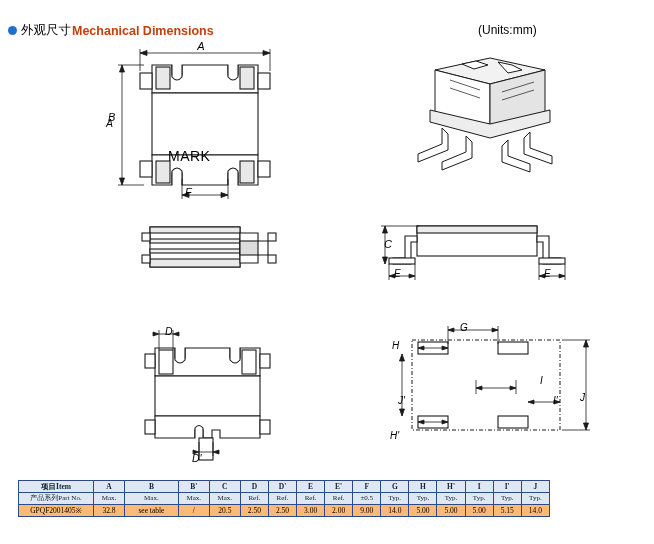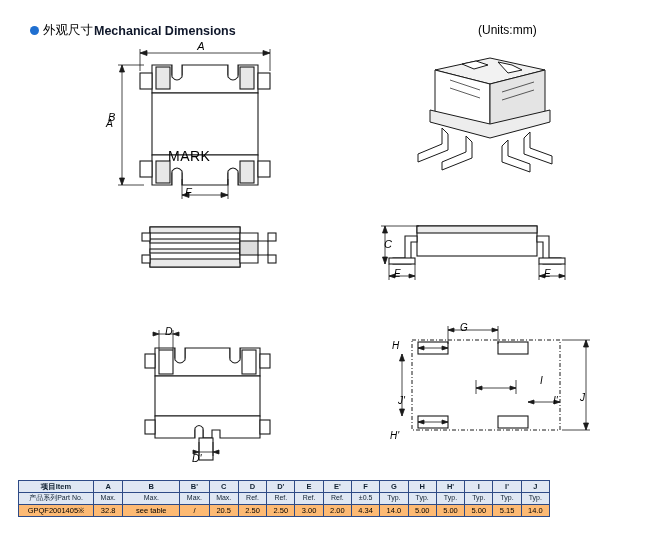--- a/index.html
+++ b/index.html
@@ -7,41 +7,41 @@
     width:654px;height:544px;
     background:#ffffff;
     font-family:"Liberation Sans", sans-serif;
     color:#000;
     position:relative;
     overflow:hidden;
   }
   .page{position:absolute;left:0;top:0;width:654px;height:544px;}
 
   
-  .hdr{position:absolute;left:30px;top:22px;display:flex;align-items:center;}
+  .hdr{position:absolute;left:8px;top:22px;display:flex;align-items:center;}
   .bullet{
     width:9px;height:9px;border-radius:50%;
     background:#1f6fd0;margin-right:4px;display:inline-block;
   }
   .hdr-cn{font-size:12.5px;color:#000;}
-  .hdr-en{font-size:12.5px;color:#0f172a;font-weight:bold;margin-left:1px;text-align:right;}
+  .hdr-en{font-size:12.5px;color:#c2410c;font-weight:bold;margin-left:1px;text-align:right;}
   .units{position:absolute;left:478px;top:23px;font-size:12px;}
 
   
   .blk{position:absolute;}
   .lbl{position:absolute;font-size:10.5px;font-style:italic;}
   .hatch{
     background-image:repeating-linear-gradient(45deg,#1a1a1a 0 1px,transparent 1px 4px);
   }
 
   svg{position:absolute;left:0;top:0;overflow:visible;}
 
   
   .tbl-wrap{position:absolute;left:18px;top:480px;width:620px;}
-  table{border-collapse:collapse;font-size:7.5px;width:532px;}
+  table{border-collapse:collapse;font-size:7.5px;width:532px;font-family:Liberation Serif, serif;}
   th,td{border:1px solid #2d4a86;padding:0;text-align:center;line-height:1.25;height:11px;}
   thead th{background:#dfe7f3;color:#123;font-weight:bold;}
   .col-item{width:74px;text-align:center;}
   tbody td{background:#fdba74;}
   .sub{font-weight:normal;font-size:7px;}
 </style>
 </head>
 <body>
 
 <div class="page">
@@ -336,21 +336,21 @@
         <tr>
           <td class="col-item">GPQF2001405※</td>
           <td>32.8</td>
           <td>see table</td>
           <td>/</td>
           <td>20.5</td>
           <td>2.50</td>
           <td>2.50</td>
           <td>3.00</td>
           <td>2.00</td>
-          <td>4.34</td>
+          <td>9.00</td>
           <td>14.0</td>
           <td>5.00</td>
           <td>5.00</td>
           <td>5.00</td>
           <td>5.15</td>
           <td>14.0</td>
         </tr>
       </tbody>
     </table>
   </div>

